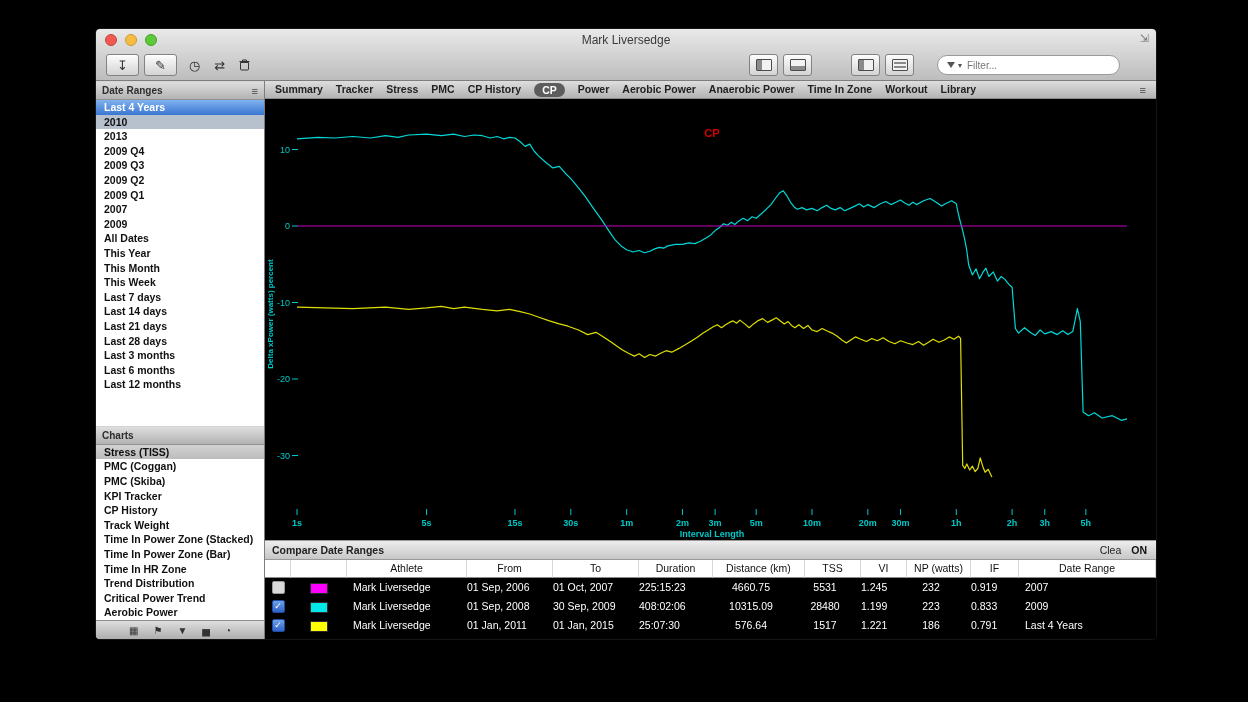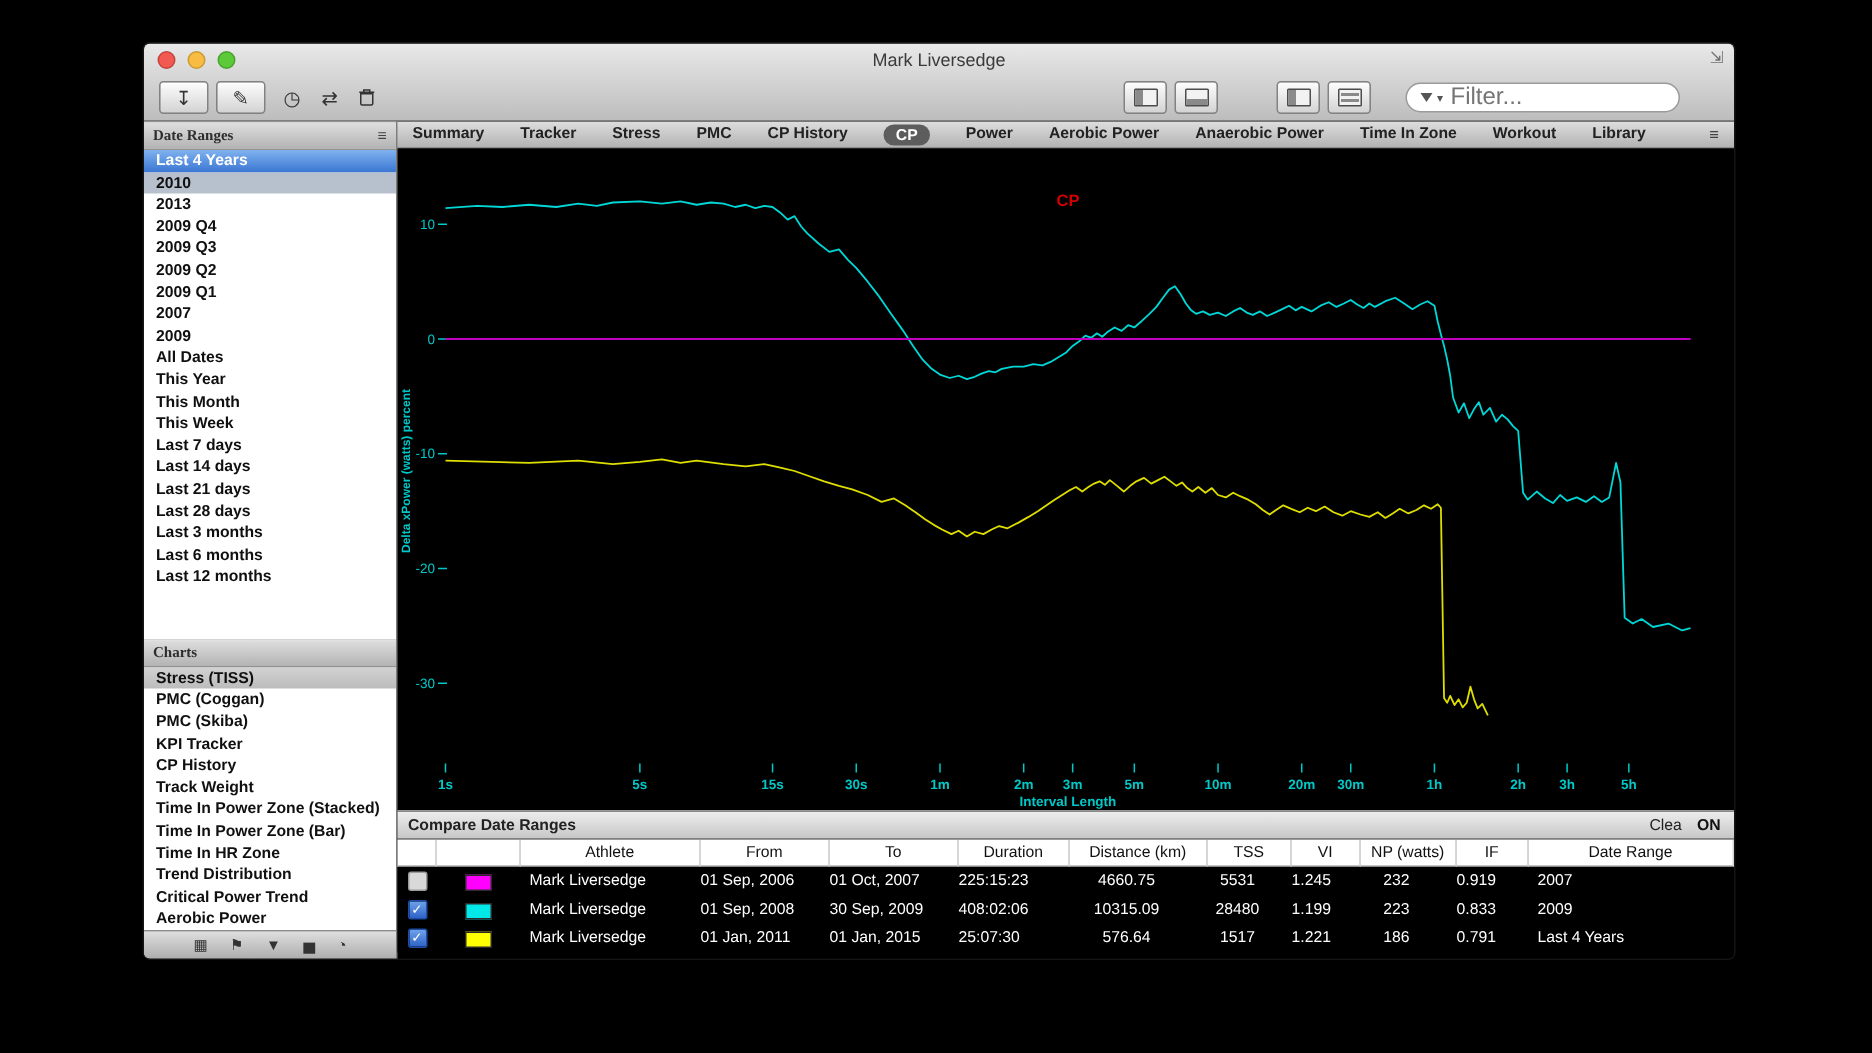--- a/index.html
+++ b/index.html
@@ -32,26 +32,26 @@
   .pane-ico{width:14px;height:10px;border:1px solid #4c4c4c;border-radius:1px;position:relative;background:#f2f2f2;}
   .pane-ico.left::before{content:"";position:absolute;left:0;top:0;bottom:0;width:5px;background:#8a8a8a;}
   .pane-ico.bottom::before{content:"";position:absolute;left:0;right:0;bottom:0;height:4px;background:#8a8a8a;}
   .pane-ico.lines::before{content:"";position:absolute;left:1px;right:1px;top:2px;height:2px;background:#8a8a8a;}
   .pane-ico.lines::after{content:"";position:absolute;left:1px;right:1px;bottom:2px;height:2px;background:#8a8a8a;}
   .gap34{width:34px;}.gap18{width:18px;}
   .filter{width:163px;height:18px;border-radius:10px;background:#fff;border:1px solid #9a9a9a;
     display:flex;align-items:center;padding:0 9px;gap:3px;}
   .funnel{width:0;height:0;border-left:4px solid transparent;border-right:4px solid transparent;border-top:6px solid #555;}
   .chev{font-size:8px;color:#555;}
-  .filter input{border:none;outline:none;flex:1;font-size:16px;color:#444;background:transparent;min-width:0;}
+  .filter input{border:none;outline:none;flex:1;font-size:10px;color:#444;background:transparent;min-width:0;}
   .content{flex:1;display:flex;min-height:0;}
   .sidebar{flex:0 0 168px;background:#fff;border-right:1px solid #7d7d7d;display:flex;flex-direction:column;min-height:0;}
   .sec-head{flex:0 0 17px;background:linear-gradient(#dedede,#b3b3b3);border-top:1px solid #d4d4d4;
     border-bottom:1px solid #929292;display:flex;align-items:center;justify-content:space-between;
-    padding:0 6px;font-size:10px;font-weight:bold;color:#2e2e2e;font-family:Liberation Serif, serif;}
+    padding:0 6px;font-size:10px;font-weight:bold;color:#2e2e2e;}
   .menu-glyph{font-size:11px;color:#444;}
   .side-item{height:14.6px;line-height:14.6px;font-size:10.5px;font-weight:bold;color:#101010;
     padding:0 8px;white-space:nowrap;overflow:hidden;}
   .side-item.sel-blue{background:linear-gradient(#80b2ef,#3a76d2);color:#fff;}
   .side-item.sel-gray{background:#b7c1cd;}
   .side-item.sel-chart{background:linear-gradient(#d2d2d2,#bcbcbc);}
   .side-fill{flex:1;background:#fff;}
   .side-strip{flex:0 0 18px;background:linear-gradient(#dedede,#aeaeae);border-top:1px solid #8d8d8d;
     display:flex;align-items:center;justify-content:center;gap:15px;font-size:10px;color:#333;}
   .side-strip span{cursor:default;}
@@ -190,21 +190,21 @@
           <span>▦</span>
           <span>⚑</span>
           <span>▼</span>
           <span>▅</span>
           <span>◔</span>
         </div>
       </div>
 
       <div class="main">
         <div class="tabbar">
-          <span id="tabs" style="display:flex;gap:24px;">
+          <span id="tabs" style="display:flex;gap:13px;">
               <span class="tab">Summary</span>
               <span class="tab">Tracker</span>
               <span class="tab">Stress</span>
               <span class="tab">PMC</span>
               <span class="tab">CP History</span>
               <span class="tab active">CP</span>
               <span class="tab">Power</span>
               <span class="tab">Aerobic Power</span>
               <span class="tab">Anaerobic Power</span>
               <span class="tab">Time In Zone</span>

